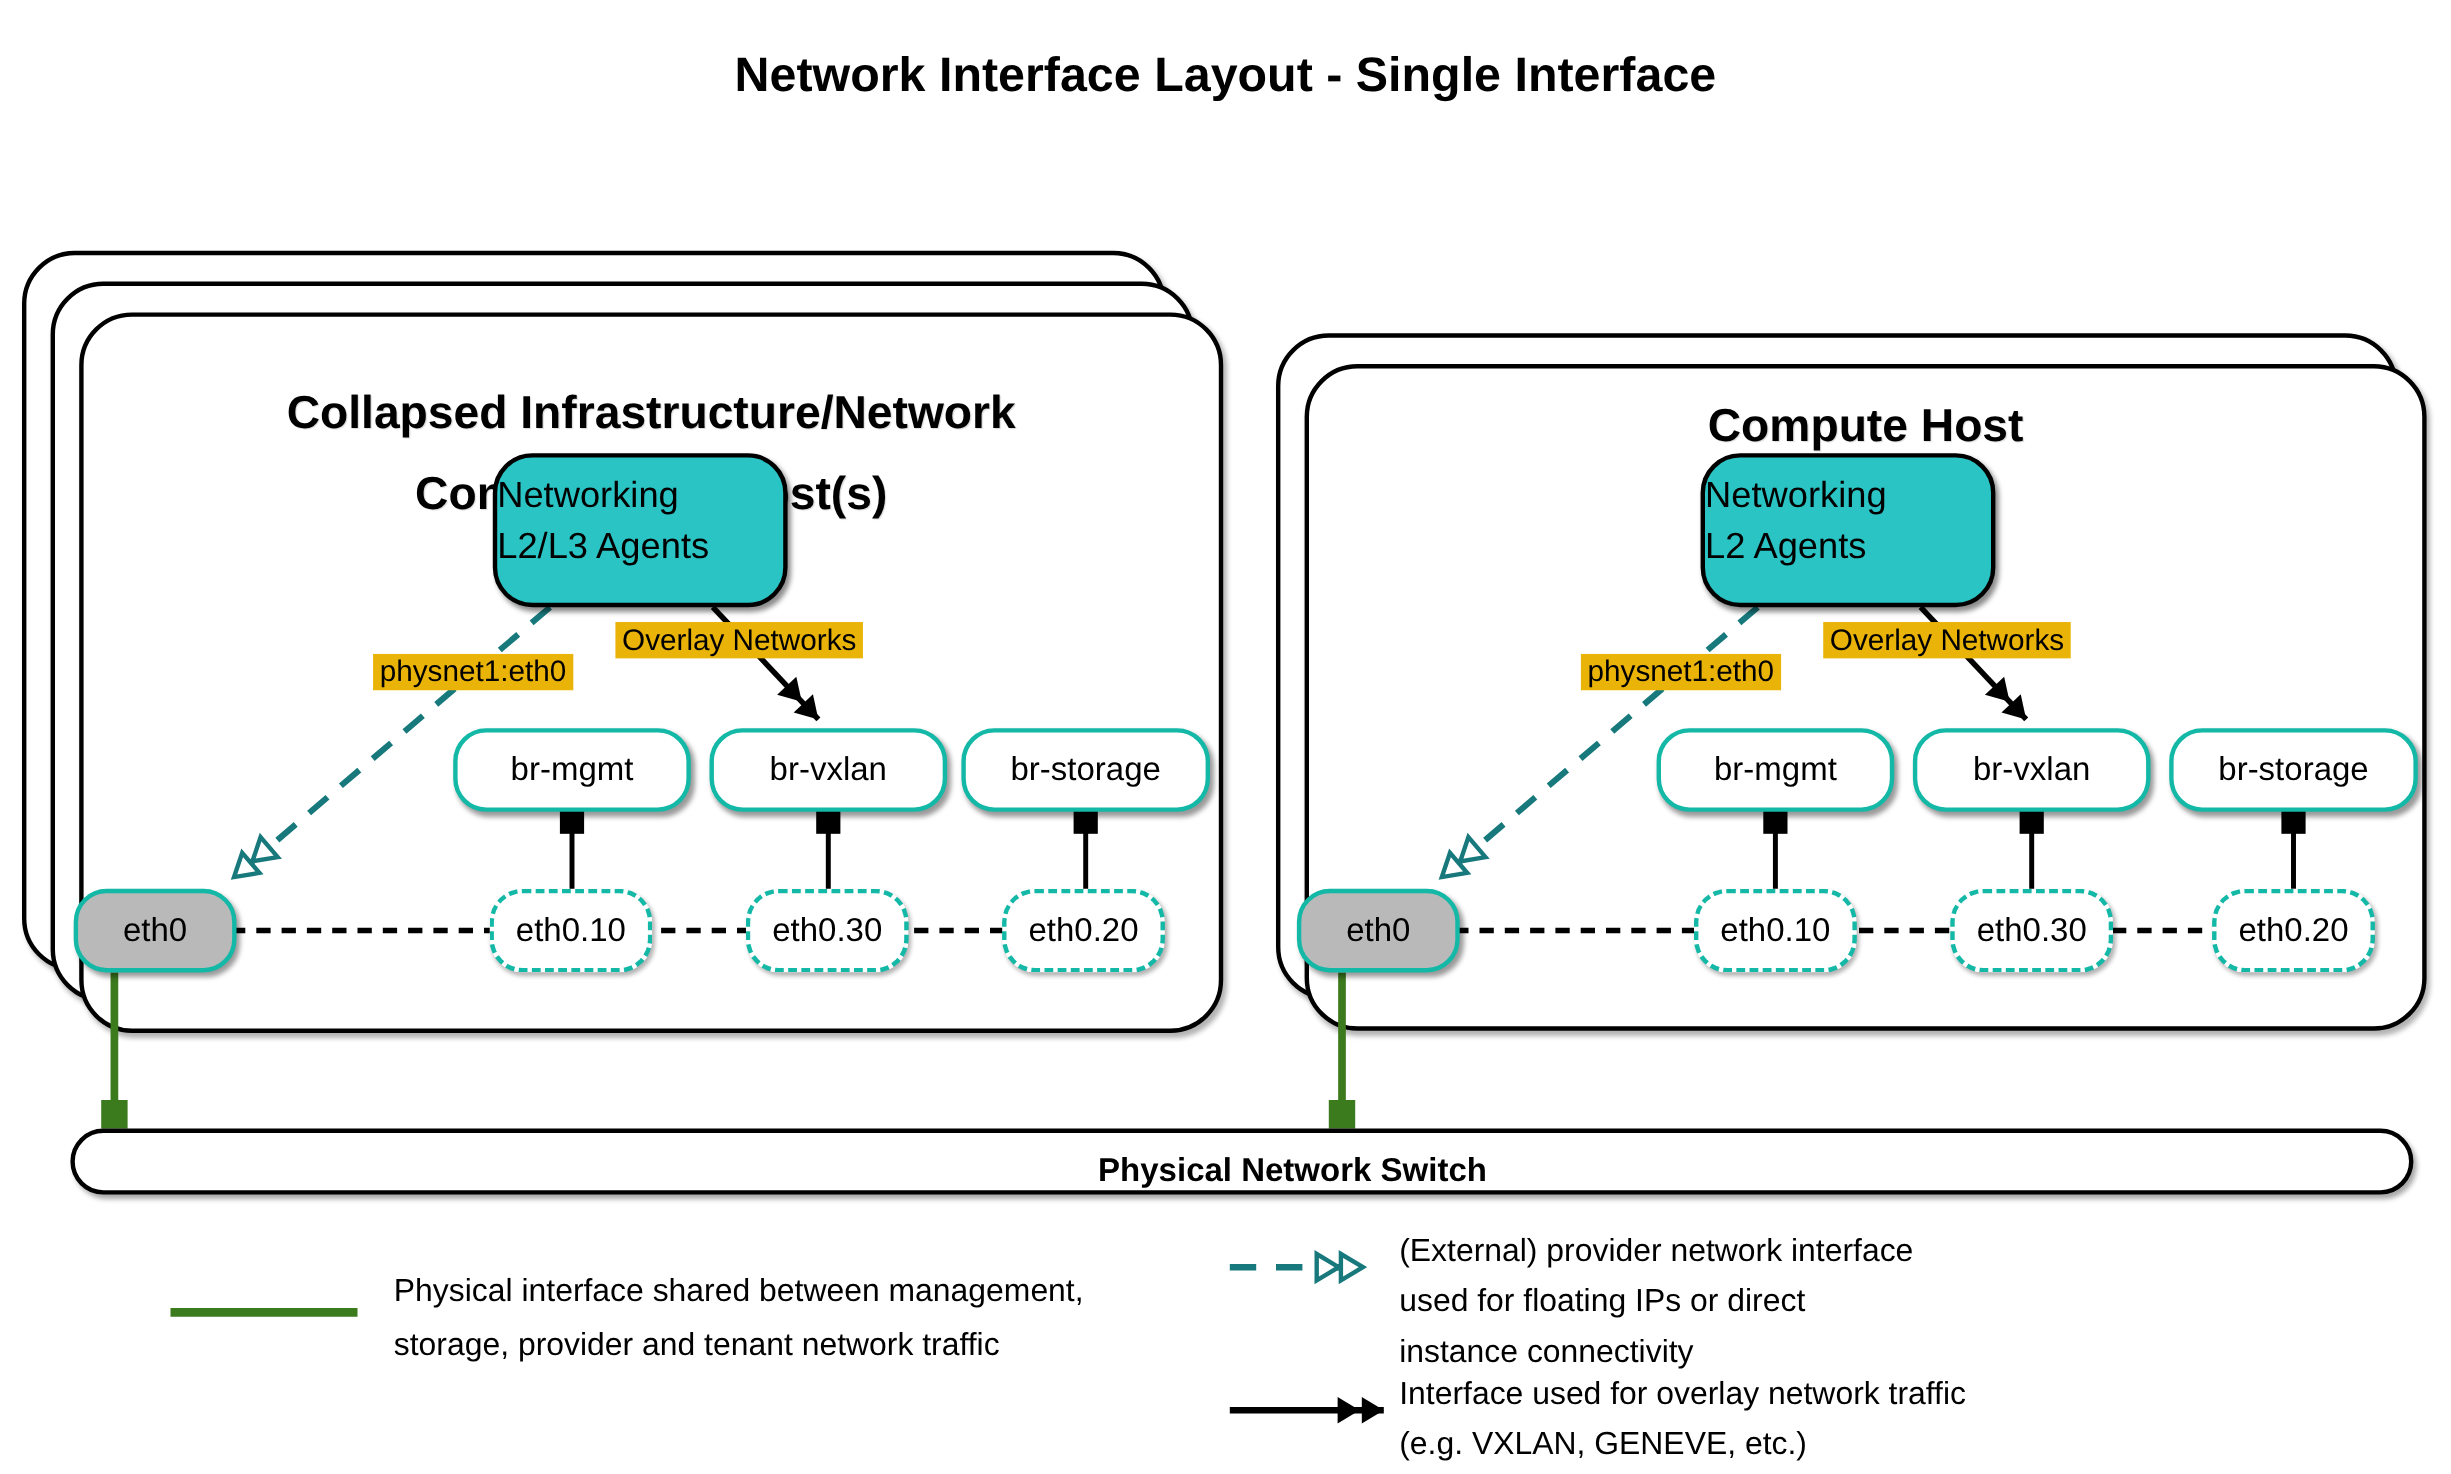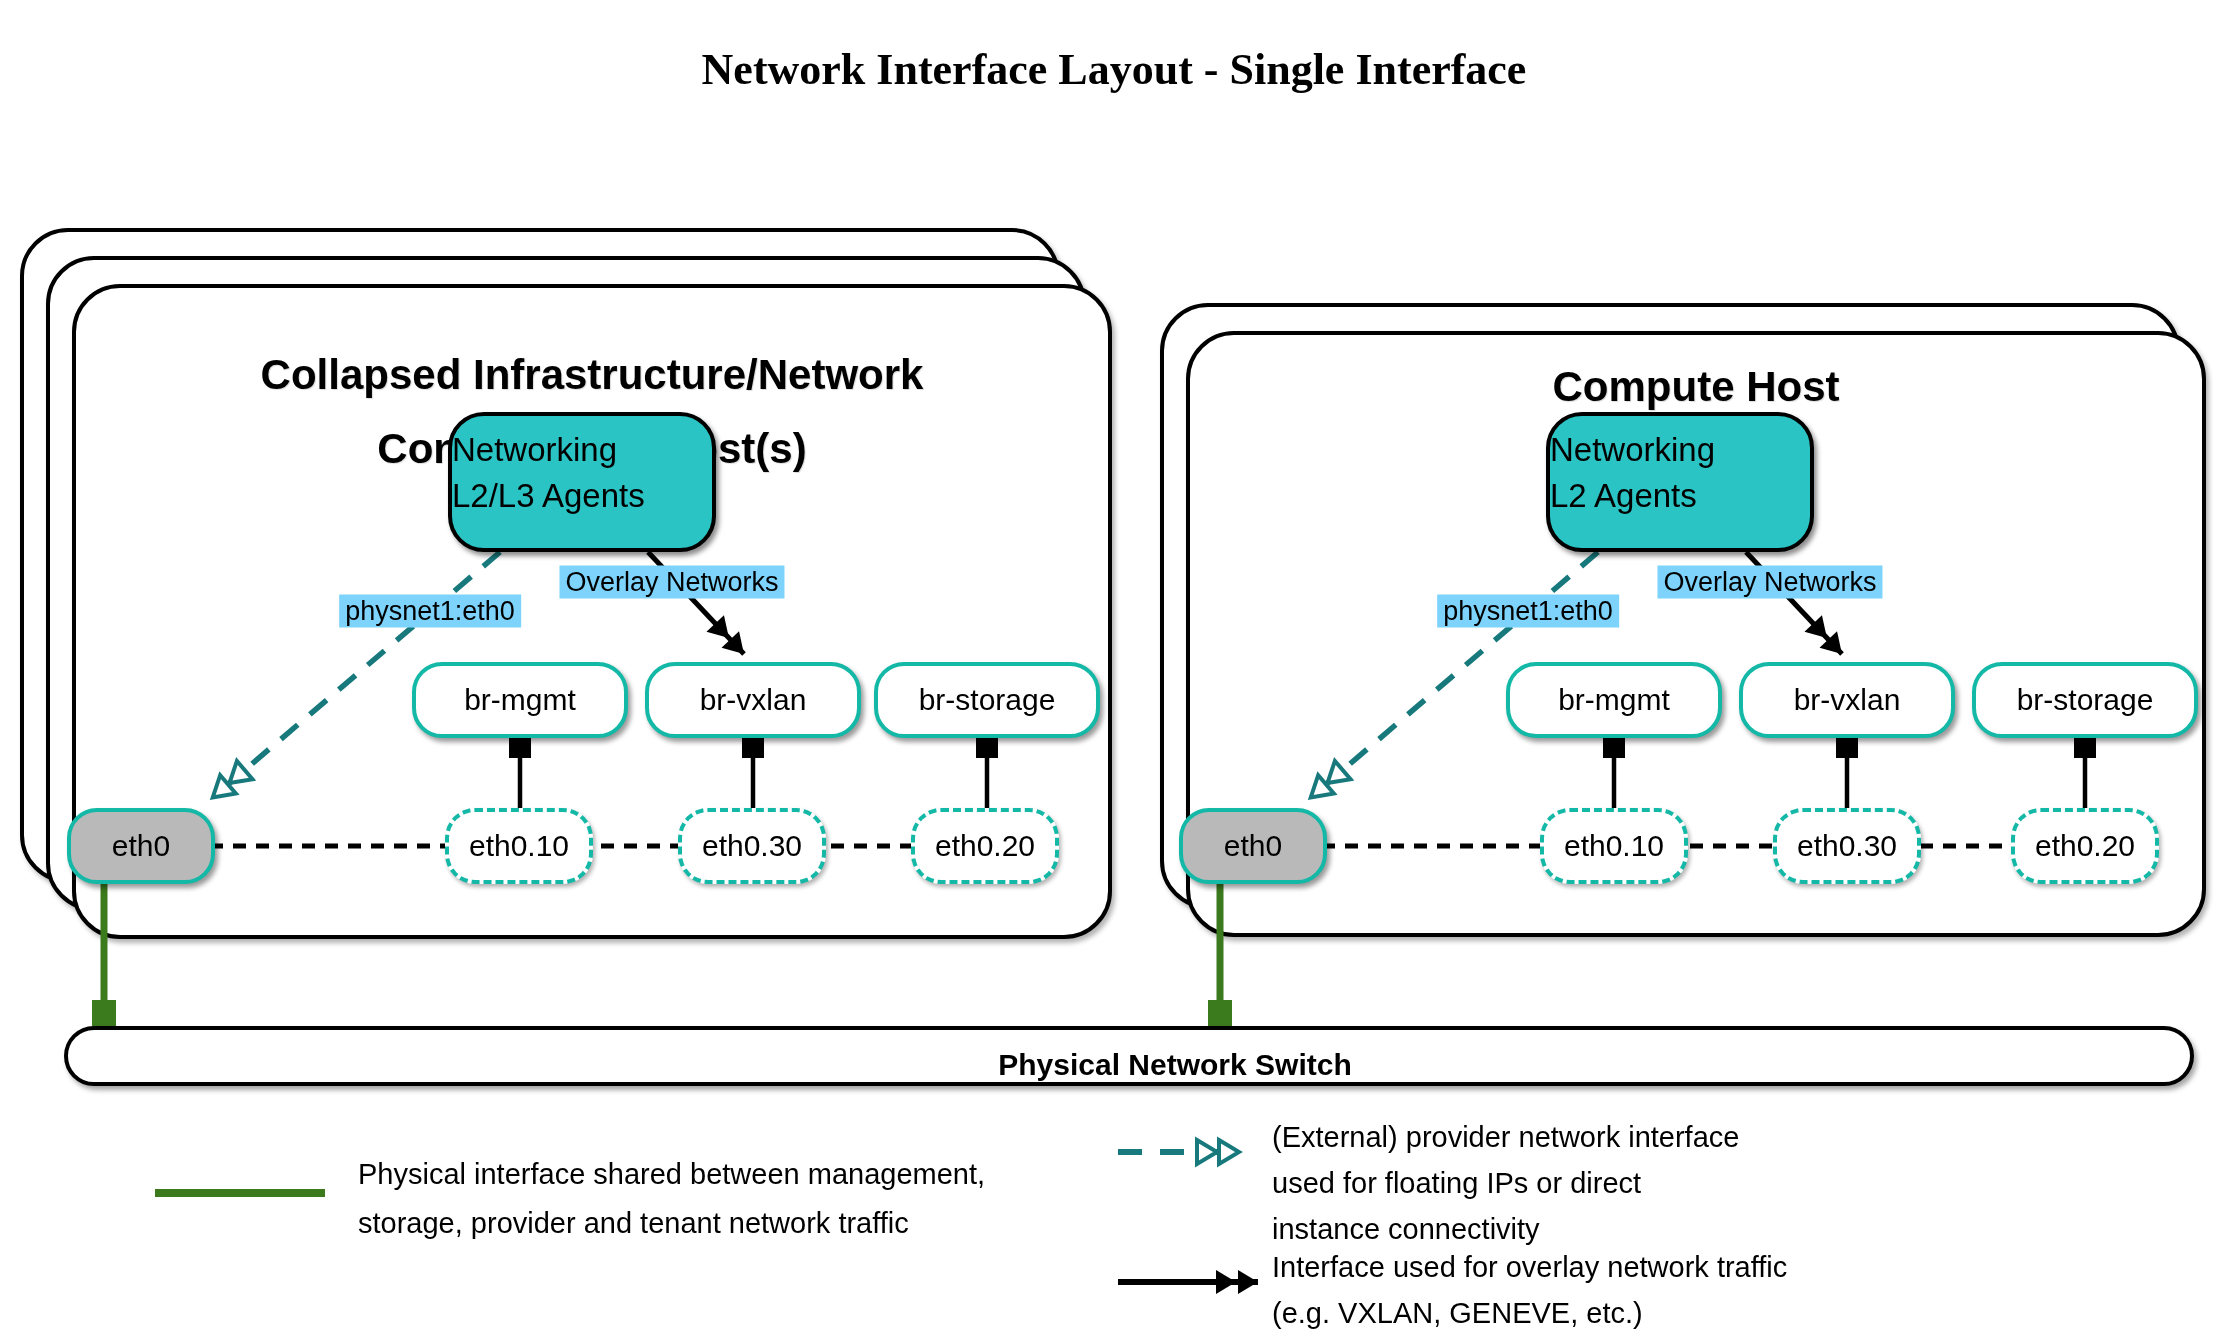--- a/index.html
+++ b/index.html
@@ -1,20 +1,20 @@
 <!DOCTYPE html>
 <html style="--agent-fill: #2bc4c4; --provider-line: #18797d; --physical-line: #3c7a1e; --interface-fill: #b9b9b9;"><head>
 <meta charset="utf-8">
 <style>
   html,body{margin:0;padding:0;background:#fff;}
   #canvas{position:relative;width:2228px;height:1340px;background:#fff;overflow:hidden;
           font-family:"Liberation Sans","DejaVu Sans",sans-serif;color:#000;}
 
   .diagram-title{position:absolute;left:0;top:44px;width:2228px;text-align:center;
-                 font-size:44px;font-weight:bold;letter-spacing:0;font-family:Liberation Serif, serif;}
+                 font-size:44px;font-weight:bold;letter-spacing:0;}
 
   
   .hostrect{position:absolute;background:#fff;border:4px solid #000;border-radius:48px;
             box-sizing:border-box;z-index:1;box-shadow:3px 4px 5px rgba(0,0,0,0.30);}
 
   
   svg.wires{position:absolute;left:0;top:0;z-index:2;}
   .wire-black{stroke:#000;fill:none;}
   .wire-teal{stroke:var(--provider-line,#18797d);fill:none;}
   .wire-green{stroke:var(--physical-line,#3c7a1e);fill:none;}
@@ -30,21 +30,21 @@
   .node-dashed{border-style:dashed;box-shadow:2px 3px 4px rgba(0,0,0,0.30);}
   .node-phys{background:var(--interface-fill,#b9b9b9);}
   .agent{position:absolute;box-sizing:border-box;background:var(--agent-fill,#2bc4c4);
          border:4px solid #000;border-radius:36px;z-index:3;text-align:left;
          font-size:33px;line-height:46px;padding-top:11px;box-shadow:3px 4px 5px rgba(0,0,0,0.45);}
 
   .host-title{position:absolute;z-index:3;text-align:center;font-size:42px;font-weight:bold;
               line-height:74px;text-shadow:1px 1px 1px rgba(0,0,0,0.15);}
 
   .edge-label{position:absolute;z-index:3;transform:translate(-50%,-50%);white-space:nowrap;
-              font-size:27px;background:#7dd3fc;padding:1px 6px;}
+              font-size:27px;background:#eab308;padding:1px 6px;}
 
   .switch-bar{position:absolute;left:64px;top:1026px;width:2130px;height:60px;box-sizing:border-box;
               background:#fff;border:4px solid #000;border-radius:30px;z-index:3;
               display:flex;align-items:flex-end;justify-content:center;
               box-shadow:3px 4px 5px rgba(0,0,0,0.35);}
   .switch-bar span{font-size:30px;font-weight:bold;margin-left:92px;}
 
   .legend-text{position:absolute;z-index:3;font-size:29px;}
   .lh49 div{line-height:49px;}
   .lh46 div{line-height:46px;}

